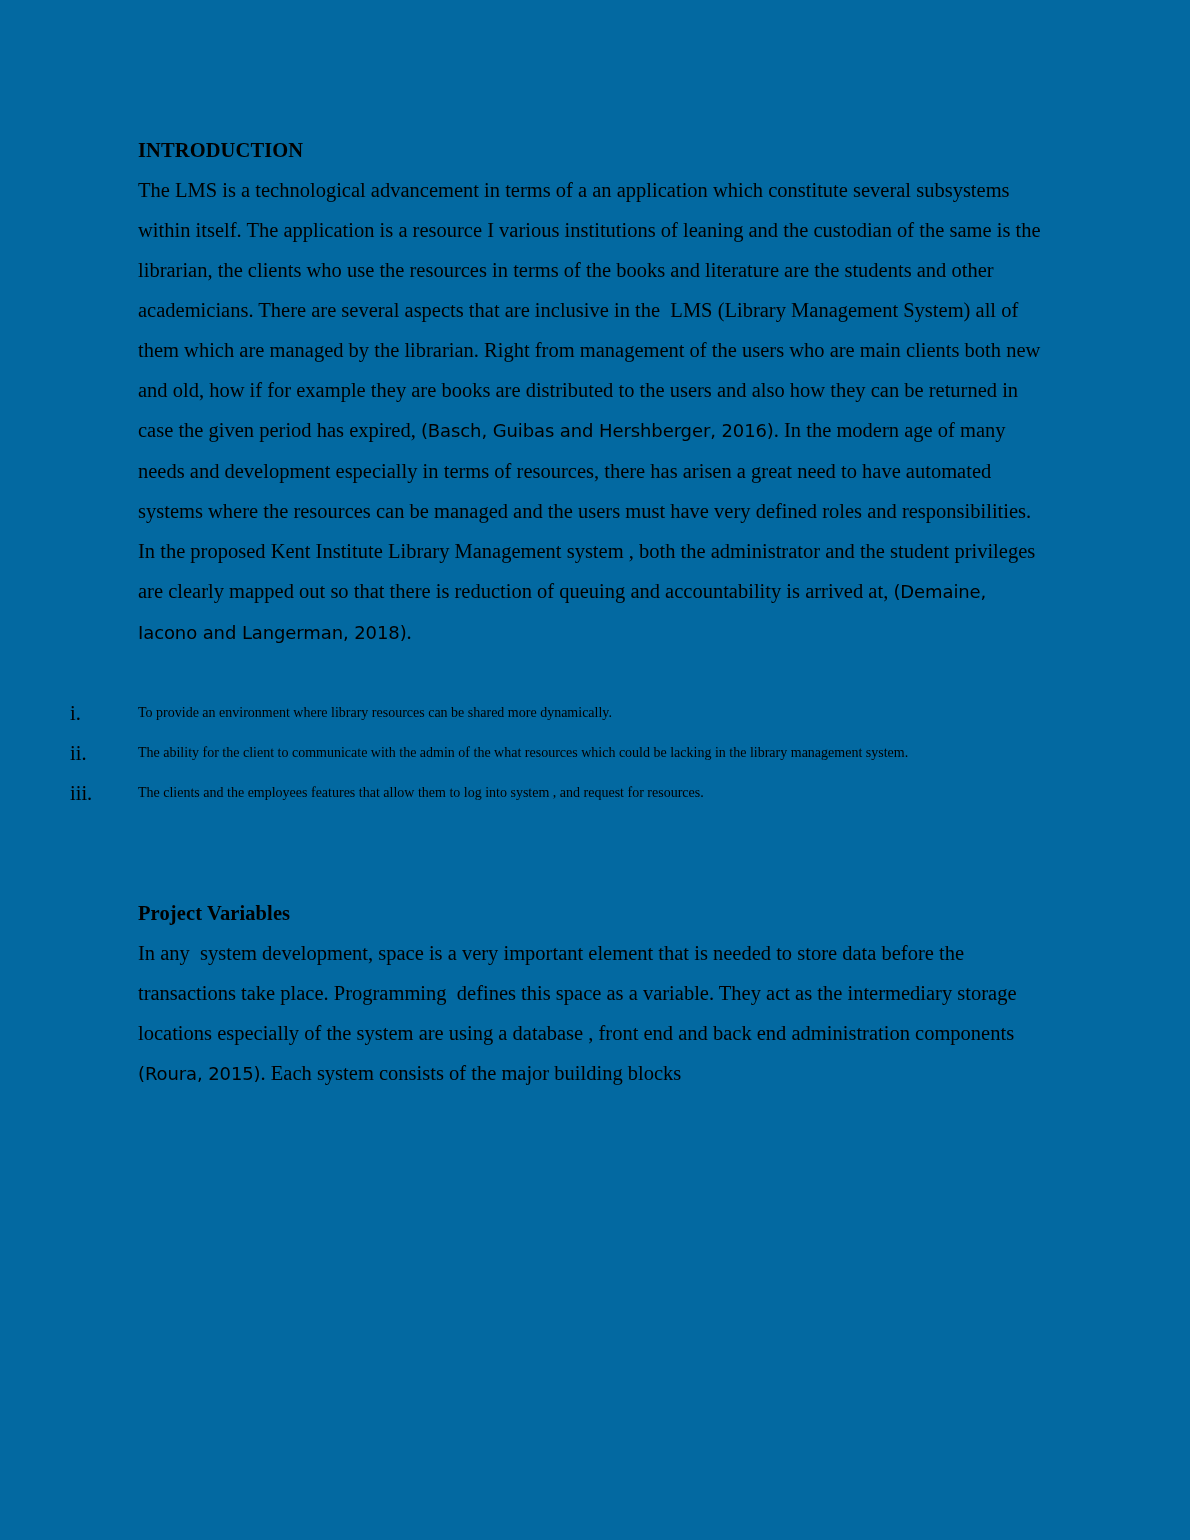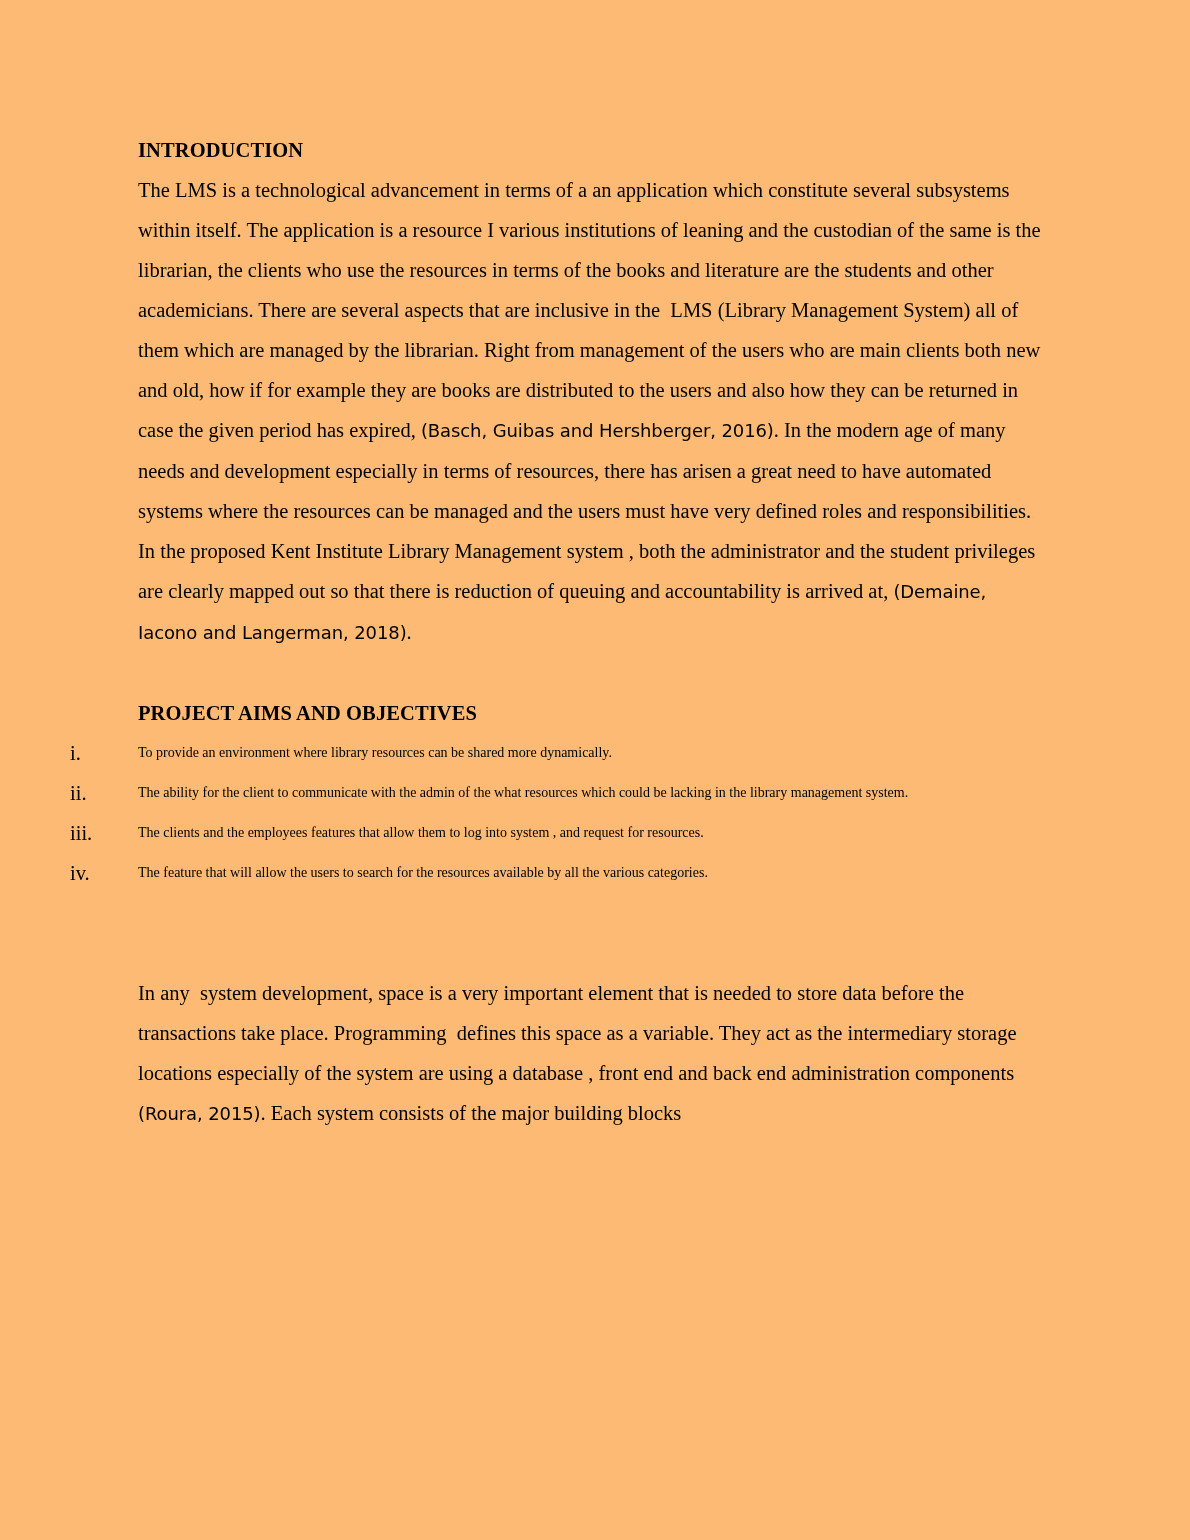--- a/index.html
+++ b/index.html
@@ -13,21 +13,21 @@
     overflow: hidden;
     font-family: "Liberation Serif", "DejaVu Serif", serif;
     color: #000000;
     -webkit-font-smoothing: antialiased;
   }
 
   .page {
     position: relative;
     width: 1190px;
     height: 1540px;
-    background: #fdba74;
+    background: #0369a1;
     box-sizing: border-box;
     padding: 130px 145px 0 138px;
   }
 
   .doc-body {
     width: 908px;
   }
 
   h1.section-heading,
   h2.sub-heading {
@@ -110,21 +110,20 @@
 
 <div class="page">
   <div class="doc-body">
 
     <h1 class="section-heading">INTRODUCTION</h1>
 
     <p class="body-para"><span>The LMS is a technological advancement in terms of a an application which constitute several subsystems within itself. The application is a resource I various institutions of leaning and the custodian of the same is the librarian, the clients who use the resources in terms of the books and literature are the students and other academicians. There are several aspects that are inclusive in the  LMS (Library Management System) all of them which are managed by the librarian. Right from management of the users who are main clients both new and old, how if for example they are books are distributed to the users and also how they can be returned in case the given period has expired, </span><span class="cite">(Basch, Guibas and Hershberger, 2016)</span><span>. In the modern age of many needs and development especially in terms of resources, there has arisen a great need to have automated systems where the resources can be managed and the users must have very defined roles and responsibilities. In the proposed Kent Institute Library Management system , both the administrator and the student privileges are clearly mapped out so that there is reduction of queuing and accountability is arrived at, </span><span class="cite">(Demaine, Iacono and Langerman, 2018)</span><span>.</span></p>
 
     <div class="blank-line">&nbsp;</div>
 
-    <h1 class="section-heading">PROJECT AIMS AND OBJECTIVES</h1>
 
 
     <ol class="roman-list">
       <li>
         <div class="list-row">
           <span class="list-marker">i.</span>
           <span class="list-text">To provide an environment where library resources can be shared more dynamically.</span>
         </div>
       </li>
       <li>
@@ -132,30 +131,25 @@
           <span class="list-marker">ii.</span>
           <span class="list-text">The ability for the client to communicate with the admin of the what resources which could be lacking in the library management system.</span>
         </div>
       </li>
       <li>
         <div class="list-row">
           <span class="list-marker">iii.</span>
           <span class="list-text">The clients and the employees features that allow them to log into system , and request for resources.</span>
         </div>
       </li>
-      <li>
-        <div class="list-row">
-          <span class="list-marker">iv.</span>
-          <span class="list-text">The feature that will allow the users to search for the resources available by all the various categories.</span>
-        </div>
-      </li>
     </ol>
 
     <div class="blank-line">&nbsp;</div>
 
 
     <div class="blank-line">&nbsp;</div>
 
+    <h2 class="sub-heading">Project Variables</h2>
 
     <p class="body-para"><span>In any  system development, space is a very important element that is needed to store data before the transactions take place. Programming  defines this space as a variable. They act as the intermediary storage locations especially of the system are using a database , front end and back end administration components </span><span class="cite">(Roura, 2015)</span><span>. Each system consists of the major building blocks</span></p>
 
   </div>
 </div>
 
 </body></html>

